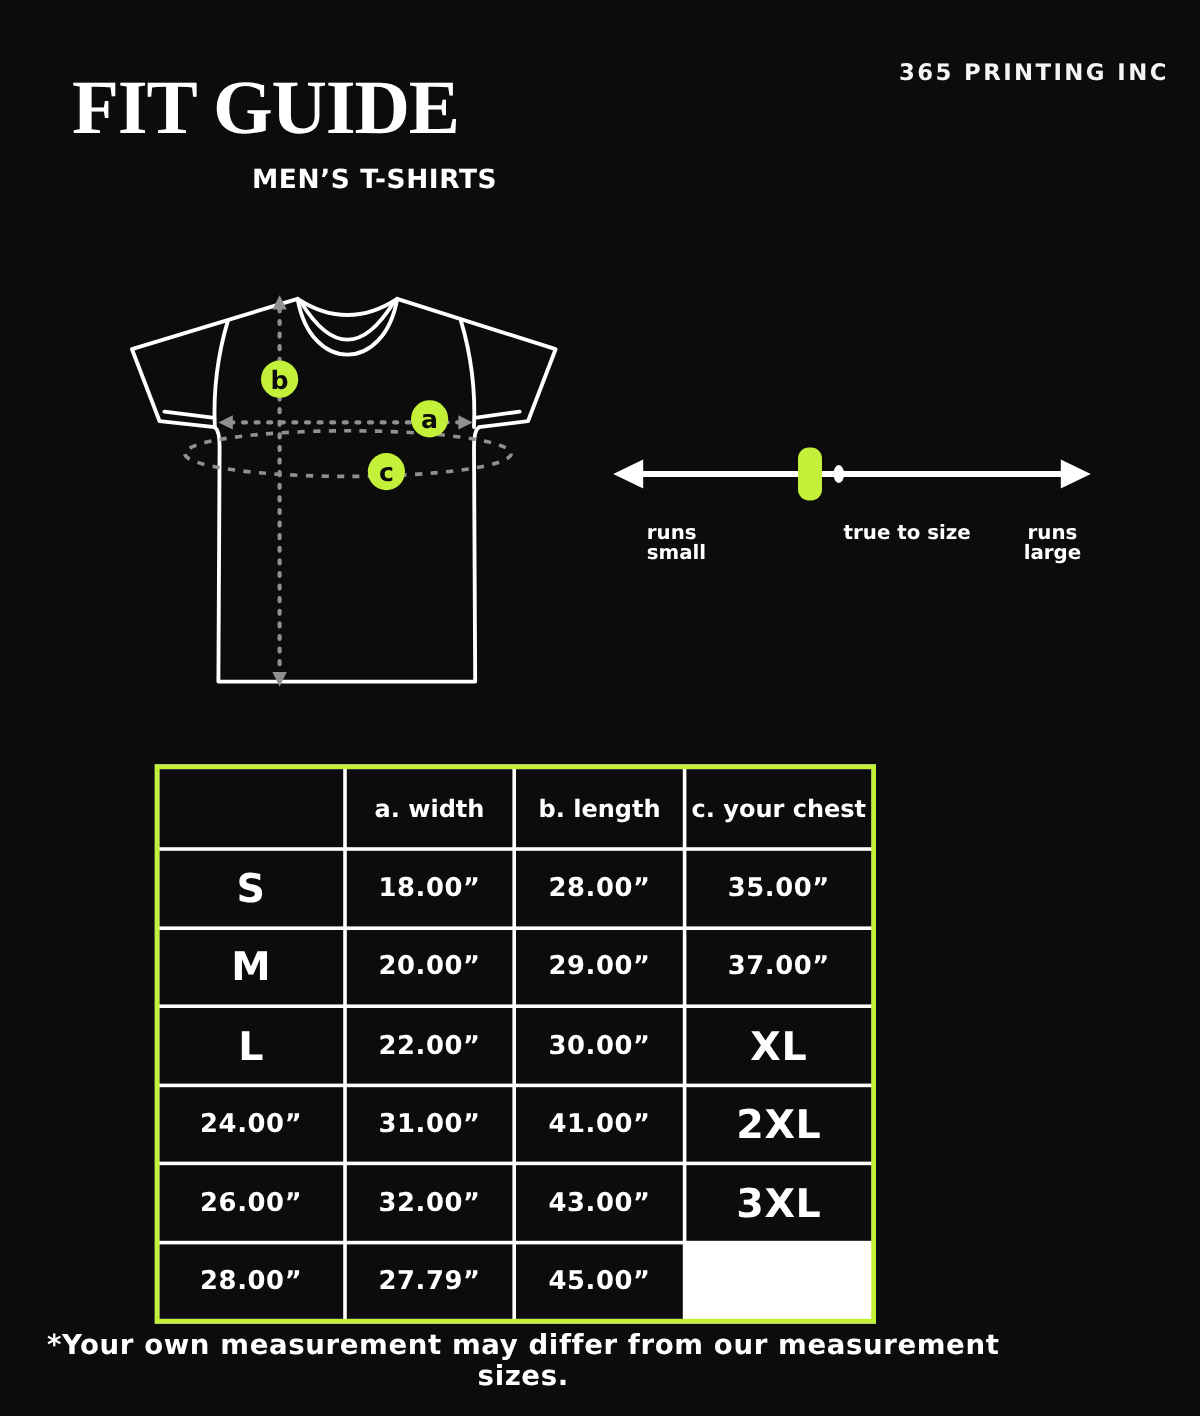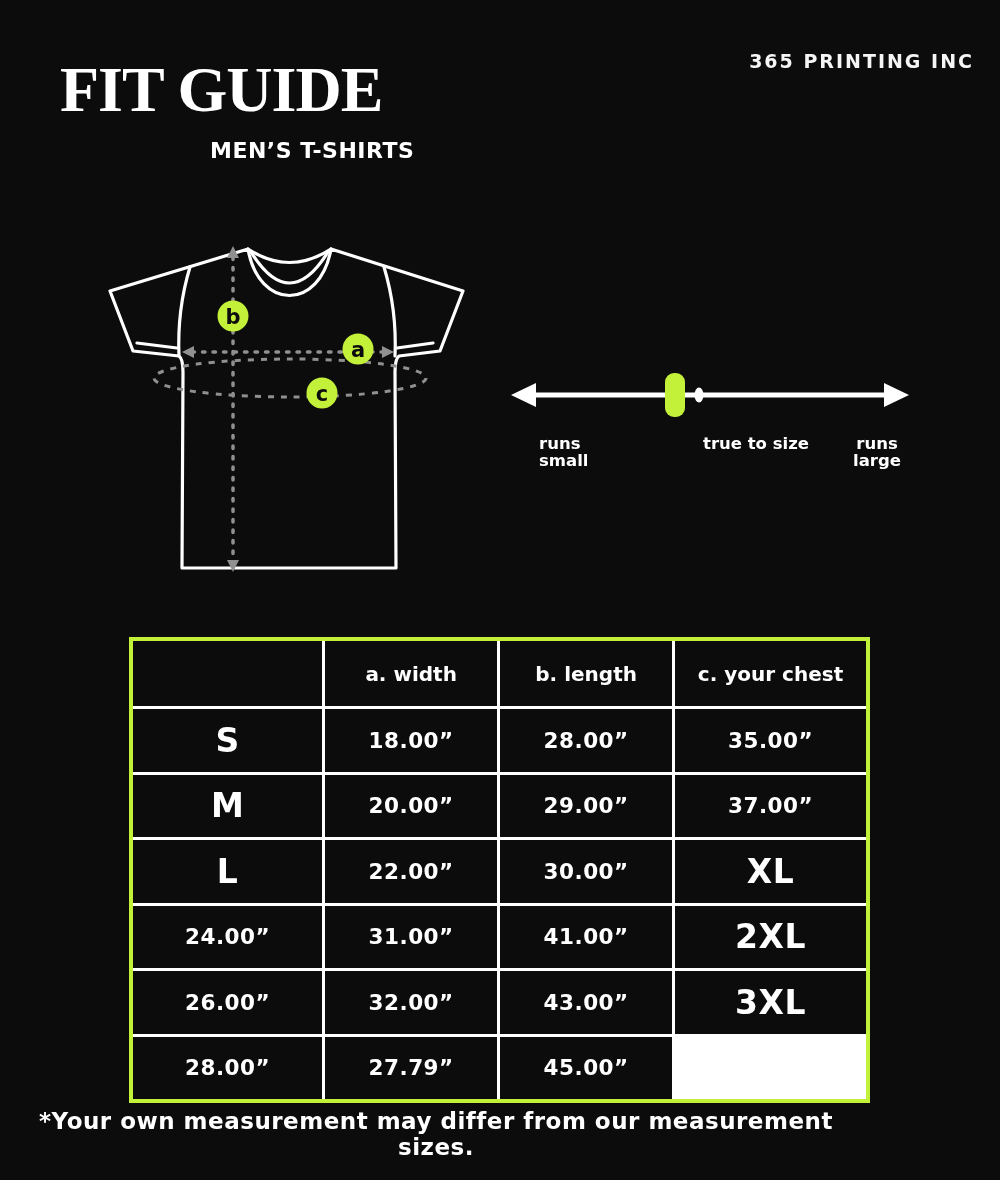--- a/index.html
+++ b/index.html
@@ -39,21 +39,21 @@
     top:436px;
     font-size:16.5px;font-weight:bold;line-height:1.02;
     color:#ffffff;
   }
   .scale-label.left{left:516px;width:62px;text-align:left;margin-left:23px;}
   .scale-label.center{left:655px;width:106px;text-align:left;margin-left:48px;}
   .scale-label.right{left:843px;width:68px;text-align:center;}
 
   
   .size-table{
-    top:637px;left:129px;width:741px;height:466px;
+    top:637px;left:129px;width:601px;height:466px;
     box-sizing:border-box;
     border:4px solid #c3f13a;
     background:#ffffff; 
     display:grid;
     grid-template-columns:1.1fr 1fr 1fr 1.11fr;
     grid-template-rows:65px repeat(6,1fr);
     gap:3px;
   }
   .cell{
     background:#0c0c0c;

